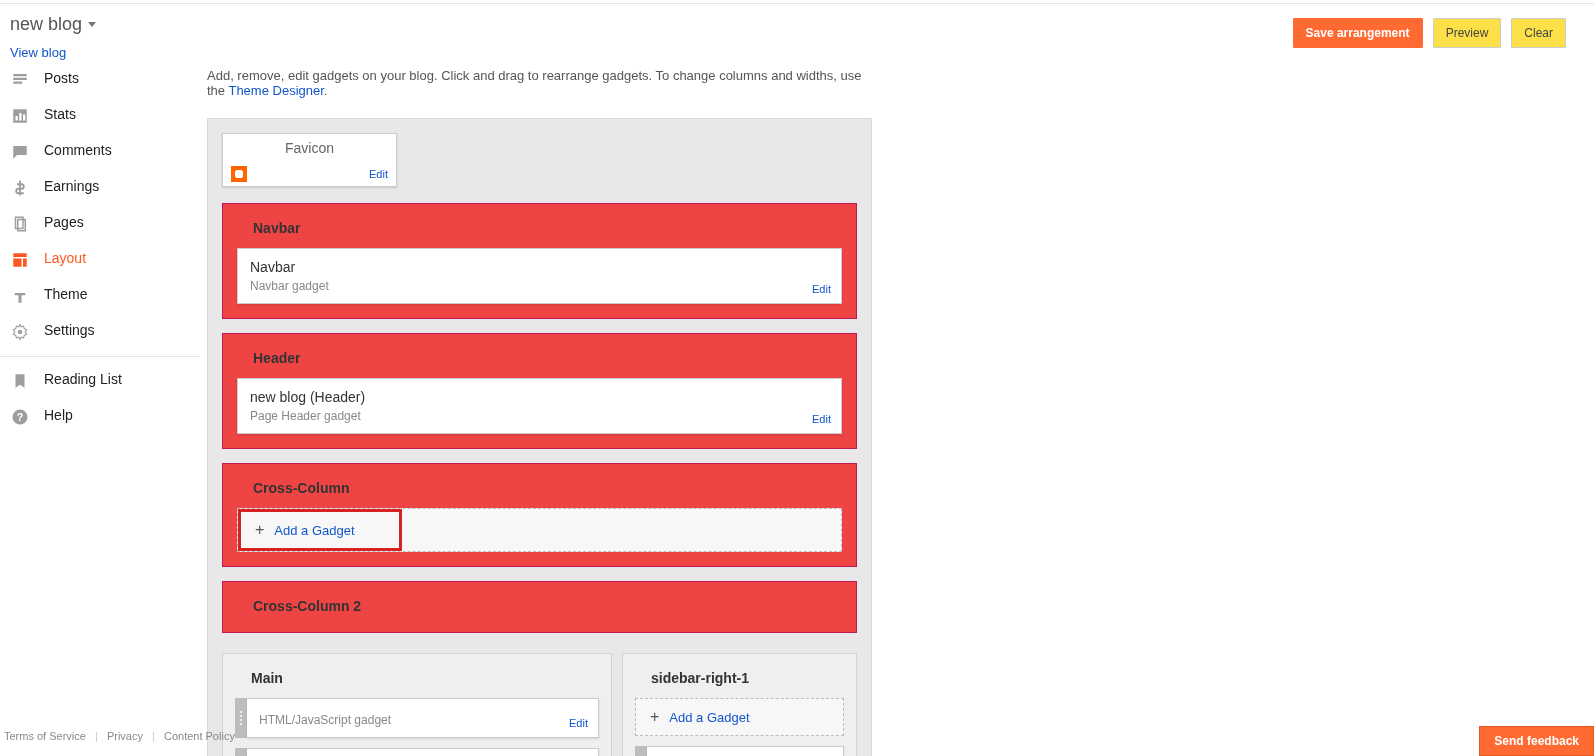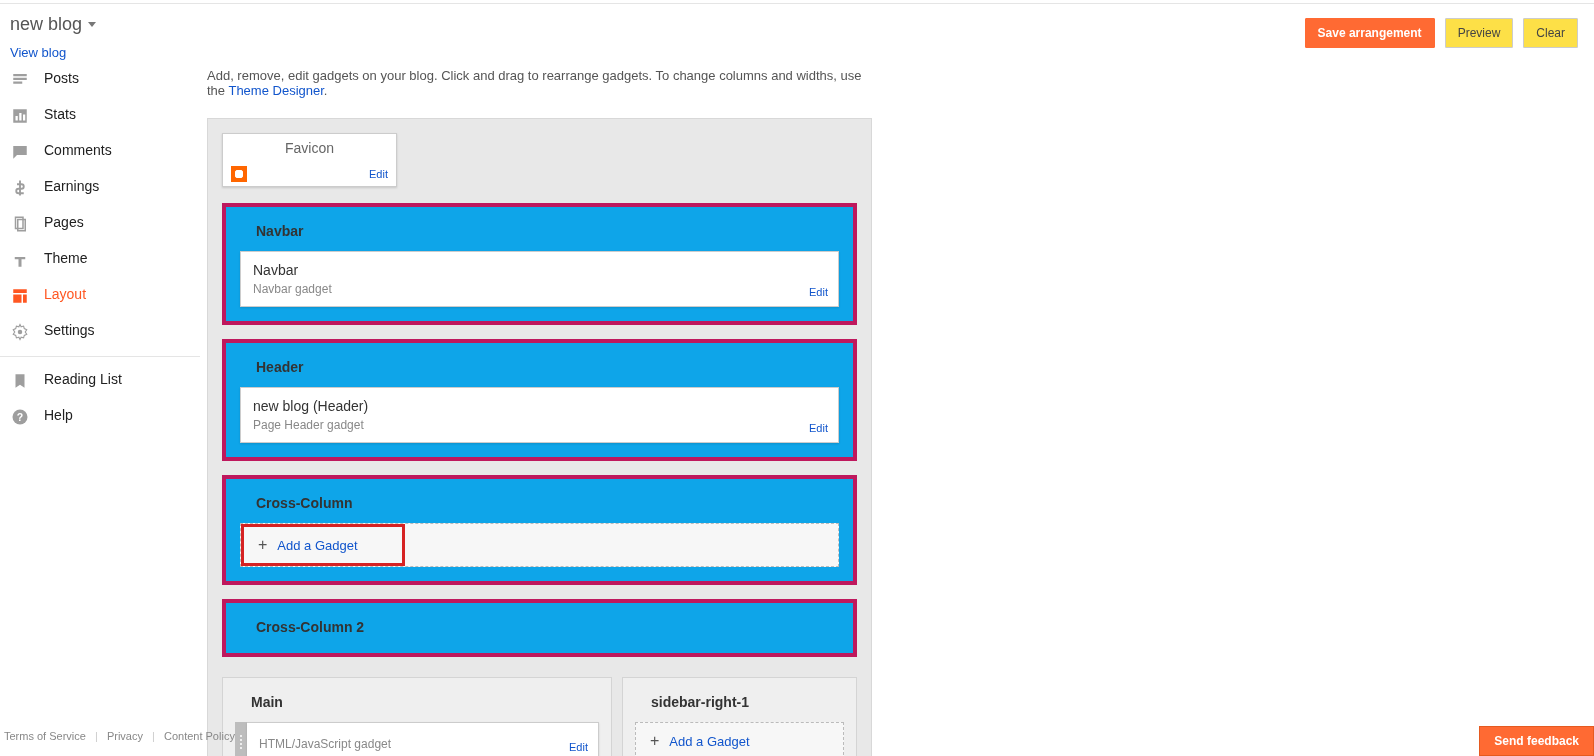--- a/index.html
+++ b/index.html
@@ -40,21 +40,21 @@
   border-top: 5px solid #777;
 }
 .view-blog {
   color: #15c;
   font-size: 13px;
   margin-top: 10px;
   cursor: pointer;
 }
 .top-buttons {
   position: absolute;
-  right: 16px;
+  right: 28px;
   top: 18px;
   display: flex;
   gap: 10px;
 }
 .btn {
   border: 1px solid #ccc;
   background: #fde047;
   color: #444;
   font-size: 12px;
   padding: 7px 12px;
@@ -137,22 +137,22 @@
 }
 .favicon-square-inner {
   width: 8px; height: 8px; border: 1px solid #fff; border-radius: 2px; background: #fff;
 }
 .edit-link {
   color: #15c;
   font-size: 11px;
   cursor: pointer;
 }
 .section {
-  background: #0ea5e9;
-  border: 4px solid #be185d;
+  background: #ef4444;
+  border: 1px solid #be185d;
   margin-bottom: 14px;
   padding: 0 14px 14px 14px;
 }
 .section-title {
   font-weight: bold;
   font-size: 14px;
   color: #333;
   padding: 16px 16px 12px 16px;
 }
 .gadget {
@@ -312,37 +312,37 @@
     <span>Earnings</span>
   </div>
   <div class="nav-item">
     <span class="nav-icon">
         <svg viewBox="0 0 24 24">
           <path d="M6 3h10v15H6zM9 6h10v15H9z" fill="none" stroke="#9e9e9e" stroke-width="2"></path>
         </svg>
       </span>
     <span>Pages</span>
   </div>
-  <div class="nav-item">
-    <span class="nav-icon">
-        <svg viewBox="0 0 24 24">
-          <path d="M5 8h14v3H5zM10 11h4v10h-4z"></path>
-        </svg>
-      </span>
-    <span>Theme</span>
-  </div>
   <div class="nav-item active">
     <span class="nav-icon">
         <svg viewBox="0 0 24 24">
           <rect x="3" y="3" width="18" height="5"></rect>
           <rect x="3" y="10" width="11" height="11"></rect>
           <rect x="16" y="10" width="5" height="11"></rect>
         </svg>
       </span>
     <span>Layout</span>
+  </div>
+  <div class="nav-item">
+    <span class="nav-icon">
+        <svg viewBox="0 0 24 24">
+          <path d="M5 8h14v3H5zM10 11h4v10h-4z"></path>
+        </svg>
+      </span>
+    <span>Theme</span>
   </div>
   <div class="nav-item">
     <span class="nav-icon">
         <svg viewBox="0 0 24 24">
           <circle cx="12" cy="12" r="3"></circle>
           <path d="M12 2l1.5 3 3.3-.9.9 3.3L21 9l-2 3 2 3-3.3 1.5-.9 3.3-3.3-.9L12 22l-1.5-3-3.3.9-.9-3.3L3 15l2-3-2-3 3.3-1.5.9-3.3 3.3.9z" fill="none" stroke="#9e9e9e" stroke-width="1.5"></path>
         </svg>
       </span>
     <span>Settings</span>
   </div>

